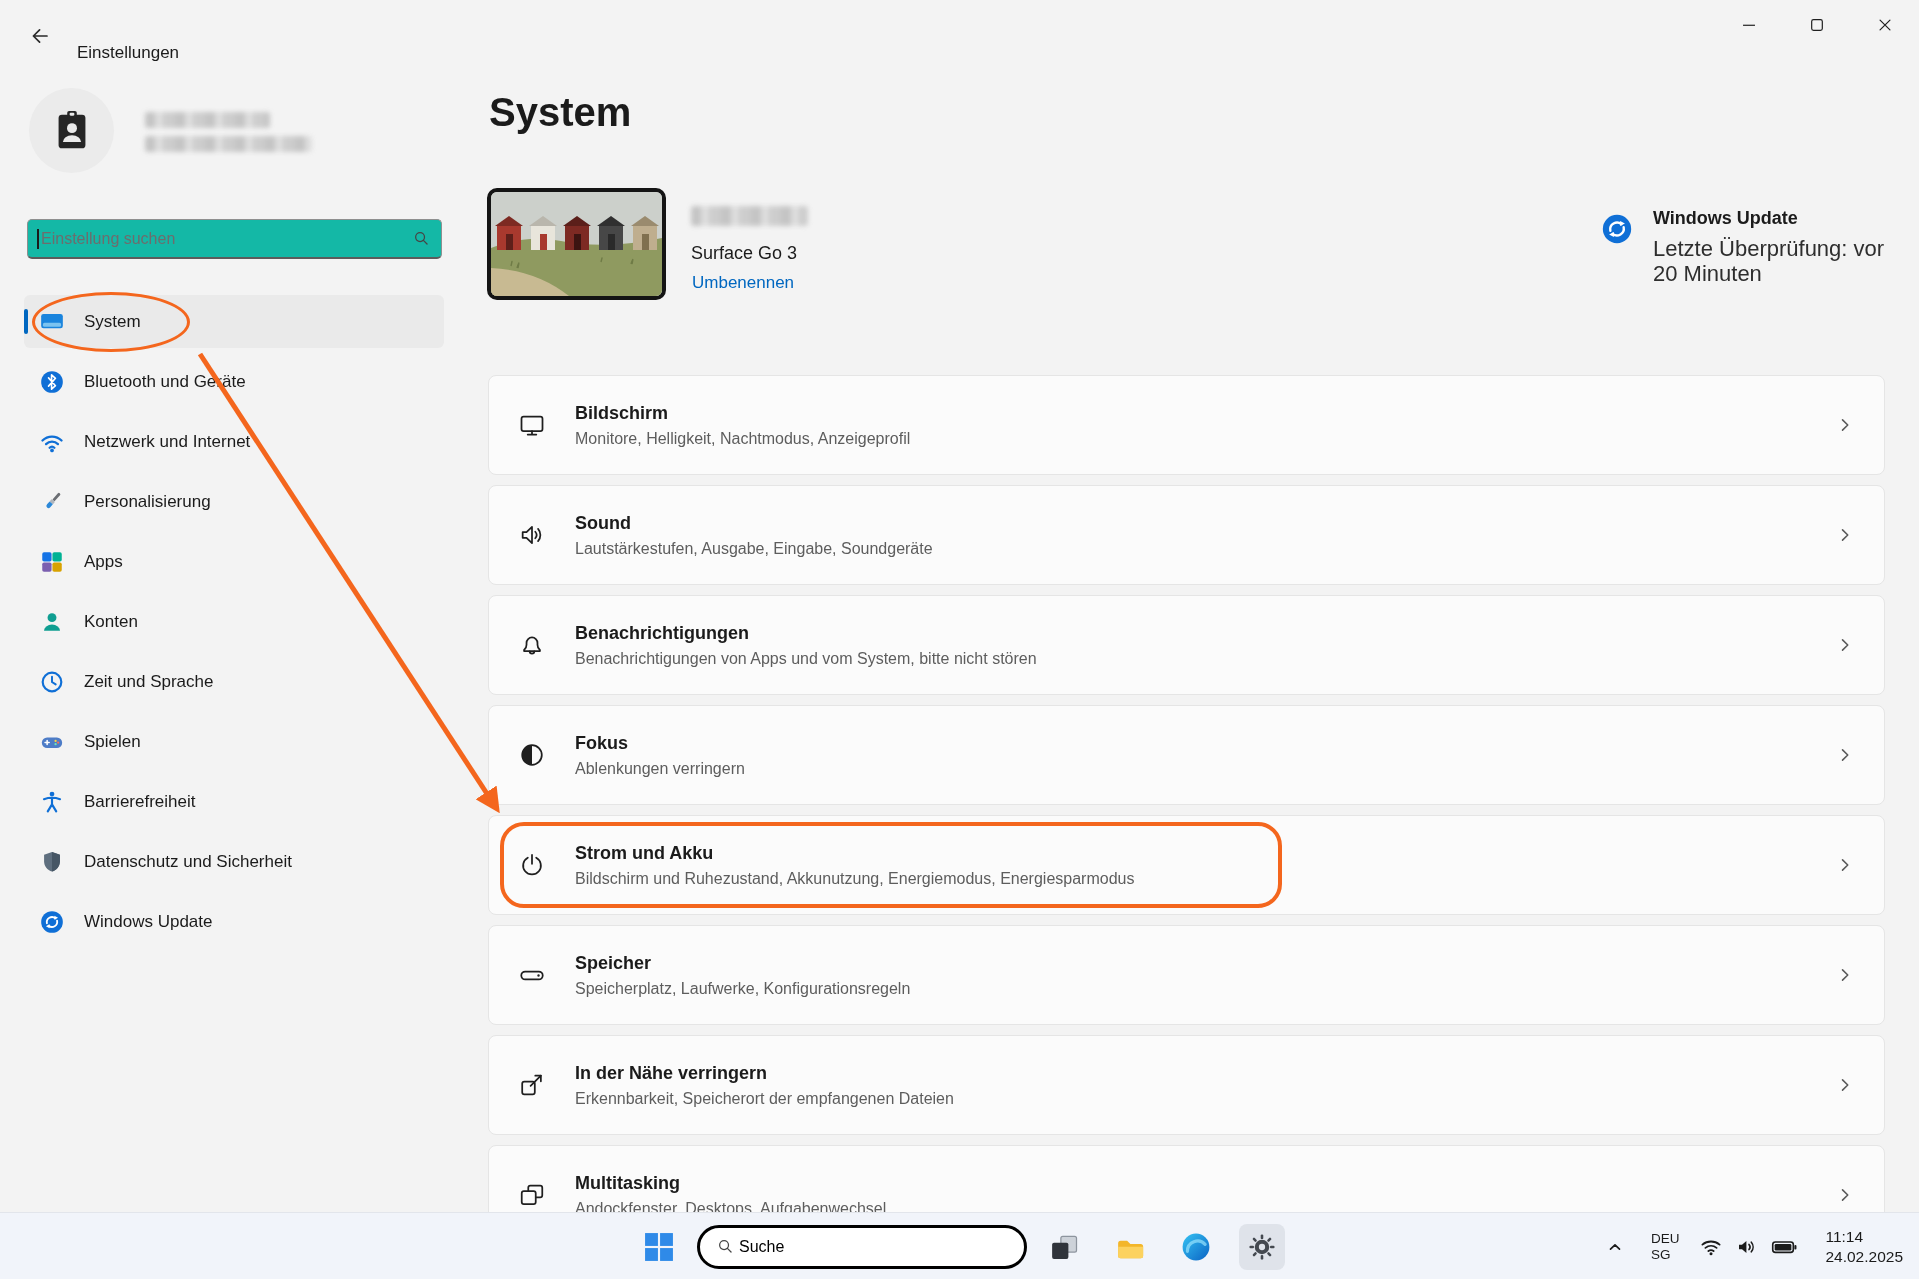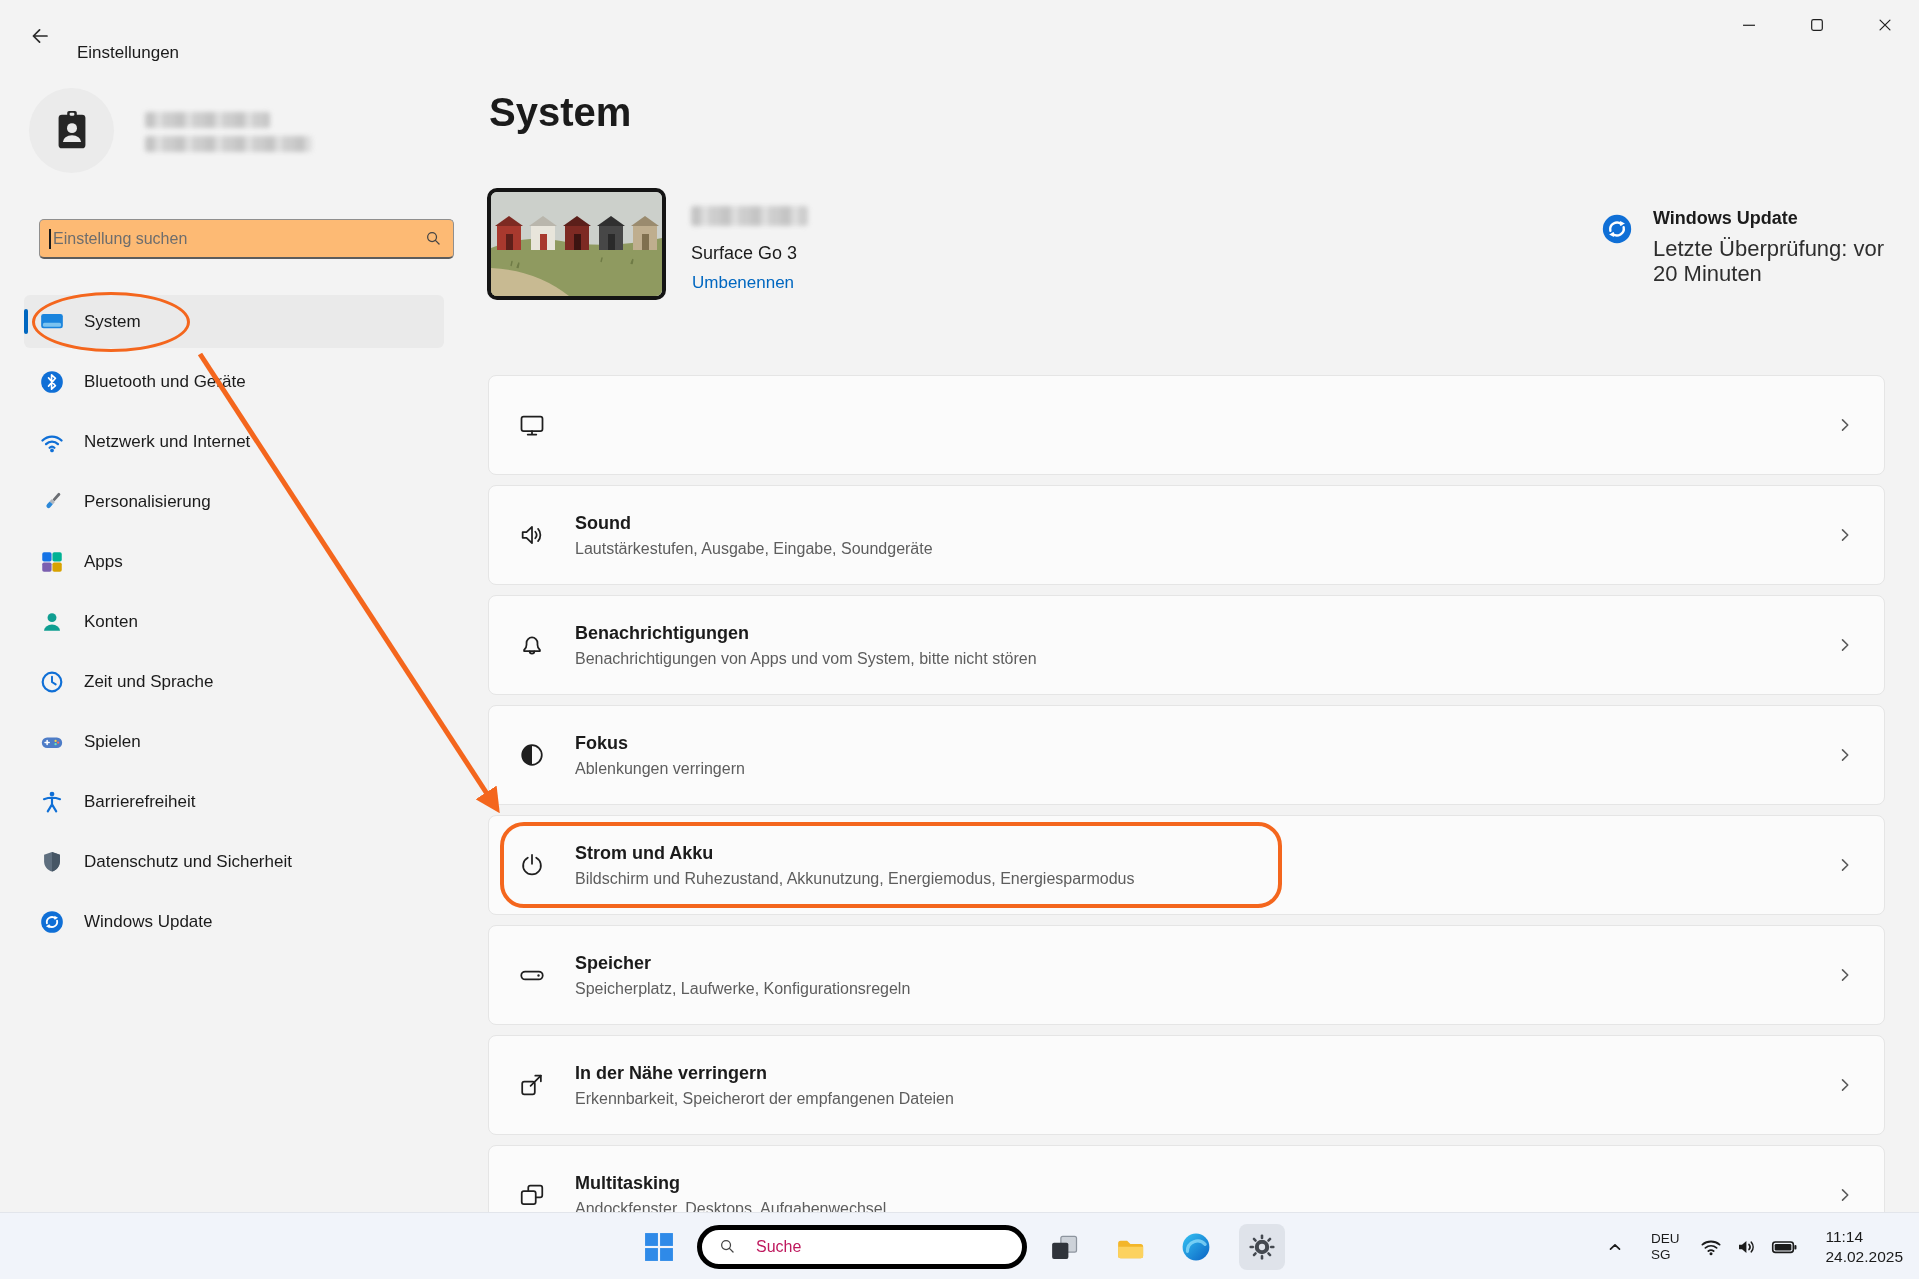--- a/index.html
+++ b/index.html
@@ -14,21 +14,21 @@
 .titlebar-title{position:absolute;left:77px;top:43px;font-size:17px;}
 .window-controls{position:absolute;right:0;top:0;display:flex;}
 .win-btn{width:68px;height:50px;display:flex;align-items:center;justify-content:center;}
 
 
 .avatar{position:absolute;left:29px;top:88px;width:85px;height:85px;border-radius:50%;background:#ebebeb;display:flex;align-items:center;justify-content:center;}
 .blur-block{border-radius:3px;background:repeating-linear-gradient(90deg,#bdbdbd 0 10px,#dadada 10px 18px,#c7c7c7 18px 30px);filter:blur(2.5px);opacity:.85;}
 .name-line1{position:absolute;left:145px;top:112px;width:125px;height:16px;}
 .name-line2{position:absolute;left:145px;top:136px;width:167px;height:16px;}
 
-.search-field{position:absolute;left:27px;top:219px;width:415px;height:40px;background:#fdba74;border:1px solid #8f8f8f;border-bottom:2px solid #5c5c5c;border-radius:5px;display:flex;align-items:center;padding:0 10px 0 9px;margin-left:12px;}
+.search-field{position:absolute;left:27px;top:219px;width:415px;height:40px;background:#14b8a6;border:1px solid #8f8f8f;border-bottom:2px solid #5c5c5c;border-radius:5px;display:flex;align-items:center;padding:0 10px 0 9px;}
 .caret{width:2px;height:20px;background:#1b1b1b;flex:none;}
 .search-field input{flex:1;min-width:0;border:none;outline:none;background:transparent;font-family:inherit;font-size:16px;color:#1b1b1b;padding-left:2px;}
 .search-field input::placeholder{color:#6d6d6d;}
 
 .nav{position:absolute;left:24px;top:295px;width:420px;display:flex;flex-direction:column;gap:7px;}
 .nav-item{height:53px;border-radius:6px;display:flex;align-items:center;gap:19px;padding-left:15px;font-size:17px;position:relative;cursor:pointer;}
 .nav-item.selected{background:#eaeaea;}
 .nav-item.selected::before{content:"";position:absolute;left:0;top:14px;width:4px;height:25px;border-radius:3px;background:var(--blue);}
 .nav-icon{width:26px;height:26px;flex:none;}
 
@@ -57,21 +57,21 @@
 .anno-arrow{position:absolute;left:0;top:0;z-index:59;pointer-events:none;}
 .anno-arrow line{stroke:var(--orange);stroke-width:5;}
 .anno-arrow .ah{fill:var(--orange);}
 
 
 .taskbar{position:absolute;left:0;bottom:0;width:100%;height:67px;background:#f1f4fa;border-top:1px solid #e2e5eb;z-index:70;}
 .tb-apps{position:absolute;left:636px;top:0;height:67px;display:flex;align-items:center;}
 .tb-btn{width:46px;height:46px;border-radius:8px;display:flex;align-items:center;justify-content:center;flex:none;cursor:pointer;}
 .tb-btn.active{background:#dfe3ea;}
 .tb-btn + .tb-btn{margin-left:20px;}
-.tb-search{width:330px;height:44px;border-radius:22px;background:#fff;border:5px solid #000000;display:flex;align-items:center;gap:19px;padding:0 16px;margin:0 14px 0 15px;flex:none;font-size:16px;color:#be185d;cursor:pointer;}
+.tb-search{width:330px;height:44px;border-radius:22px;background:#fff;border:3px solid #000000;display:flex;align-items:center;gap:4px;padding:0 16px;margin:0 14px 0 15px;flex:none;font-size:16px;color:#000000;cursor:pointer;}
 .tray{position:absolute;right:0;top:0;height:67px;display:flex;align-items:center;padding-right:16px;}
 .tray-chevron{margin-right:24px;cursor:pointer;}
 .tray-lang{font-size:13.5px;line-height:16px;text-align:left;margin-right:20px;cursor:pointer;}
 .tray-ic{margin-right:12px;cursor:pointer;}
 .tray-bat{margin-right:28px;}
 .tray-clock{font-size:15.5px;line-height:20px;text-align:left;cursor:pointer;}
 </style>
 </head>
 <body>
 
@@ -293,20 +293,24 @@
 
   <div class="card">
     <span class="card-icon">
       <svg viewBox="0 0 24 24" width="28" height="28">
           <g fill="none" stroke="#1f1f1f" stroke-width="1.5" stroke-linecap="round" stroke-linejoin="round">
         <rect x="3" y="4.8" width="18" height="12.4" rx="1.8"></rect>
             <path d="M12 17.2 v3 M8.3 20.2 h7.4"></path>
       </g>
         </svg>
     </span>
+    <span class="card-text">
+      <span class="card-title">Bildschirm</span>
+      <span class="card-sub">Monitore, Helligkeit, Nachtmodus, Anzeigeprofil</span>
+    </span>
     <span class="card-chevron">
       <svg viewBox="0 0 24 24" width="22" height="22">
           <path d="M9.3 6.4 L15 12 L9.3 17.6" fill="none" stroke="#5a5a5a" stroke-width="1.7" stroke-linecap="round" stroke-linejoin="round"></path>
         </svg>
     </span>
   </div>
 
   <div class="card">
     <span class="card-icon">
       <svg viewBox="0 0 24 24" width="28" height="28">

